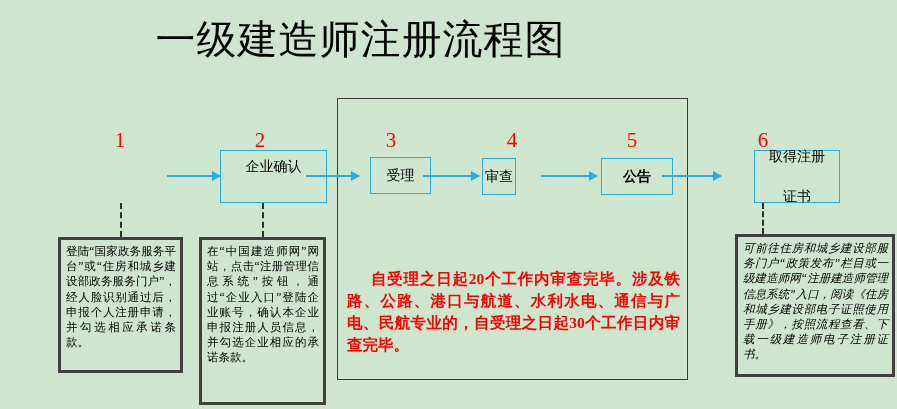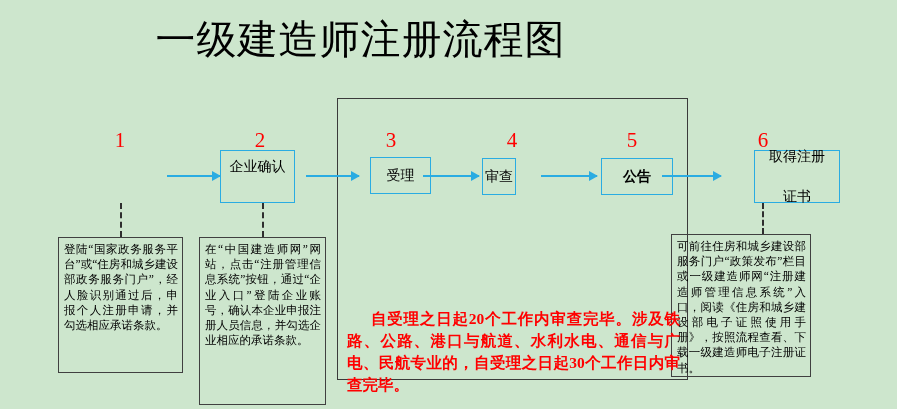--- a/index.html
+++ b/index.html
@@ -99,21 +99,21 @@
   
   .dash-conn {
     position: absolute;
     width: 0;
     border-left: 2px dashed #2e2e2e;
   }
 
   
   .note-box {
     position: absolute;
-    border: 1px solid #404040;
+    border: 3px solid #404040;
     box-sizing: border-box;
     background: transparent;
     color: #000000;
     font-size: 11.5px;
     line-height: 15.2px;
     font-family: "Liberation Serif", "DejaVu Serif", serif;
     padding: 4px 4px 2px 5px;
     text-align: justify;
     text-justify: inter-character;
     overflow: hidden;
@@ -126,40 +126,39 @@
     top: 268px;
     width: 333px;
     color: #ff0000;
     font-size: 15.5px;
     line-height: 22px;
     font-weight: bold;
     font-family: "Liberation Serif", "DejaVu Serif", serif;
     text-align: justify;
     text-justify: inter-character;
     text-indent: 24px;
-    margin-top: 40px;
   }
 </style>
 </head>
 <body>
 
 <div id="canvas">
 
   <div class="title">一级建造师注册流程图</div>
 
   <div class="group-box"></div>
 
   <div class="step-num" style="left:105px; top:130px;">1</div>
   <div class="dash-conn" style="left:120px; top:203px; height:34px;"></div>
   <div class="note-box" style="left:58px; top:237px; width:125px; height:136px;">登陆“国家政务服务平台”或“住房和城乡建设部政务服务门户”，经人脸识别通过后，申报个人注册申请，并勾选相应承诺条款。</div>
 
   <div class="arrow" style="left:167px; top:175px; width:53px;"></div>
 
   <div class="step-num" style="left:245px; top:130px;">2</div>
-  <div class="proc-box" style="left:220px; top:150px; width:75px; height:53px;">
+  <div class="proc-box" style="left:220px; top:150px; width:107px; height:53px;">
     <span>
       <span>企业确认</span><br>
     </span>
   </div>
   <div class="dash-conn" style="left:262px; top:203px; height:34px;"></div>
   <div class="note-box" style="left:199px; top:237px; width:127px; height:168px;">在“中国建造师网”网站，点击“注册管理信息系统”按钮，通过“企业入口”登陆企业账号，确认本企业申报注册人员信息，并勾选企业相应的承诺条款。</div>
 
   <div class="arrow" style="left:306px; top:175px; width:53px;"></div>
 
   <div class="step-num" style="left:376px; top:130px;">3</div>
@@ -184,17 +183,17 @@
   <div class="arrow" style="left:662px; top:175px; width:59px;"></div>
 
   <div class="step-num" style="left:748px; top:130px;">6</div>
   <div class="proc-box" style="left:720px; top:150px; width:86px; height:53px;margin-left:34px;">
     <span>
       <span>取得注册</span><br>
       <span>证书</span>
     </span>
   </div>
   <div class="dash-conn" style="left:762px; top:203px; height:31px;"></div>
-  <div class="note-box" style="left:671px; top:234px; width:140px; height:143px;">可前往住房和城乡建设部服务门户“政策发布”栏目或一级建造师网“注册建造师管理信息系统”入口，阅读《住房和城乡建设部电子证照使用手册》，按照流程查看、下载一级建造师电子注册证书。</div>
+  <div class="note-box" style="left:735px; top:234px; width:160px; height:143px;font-style:italic;">可前往住房和城乡建设部服务门户“政策发布”栏目或一级建造师网“注册建造师管理信息系统”入口，阅读《住房和城乡建设部电子证照使用手册》，按照流程查看、下载一级建造师电子注册证书。</div>
 
   <div class="red-note">自受理之日起20个工作内审查完毕。涉及铁路、公路、港口与航道、水利水电、通信与广电、民航专业的，自受理之日起30个工作日内审查完毕。</div>
 
 </div>
 
 </body></html>

